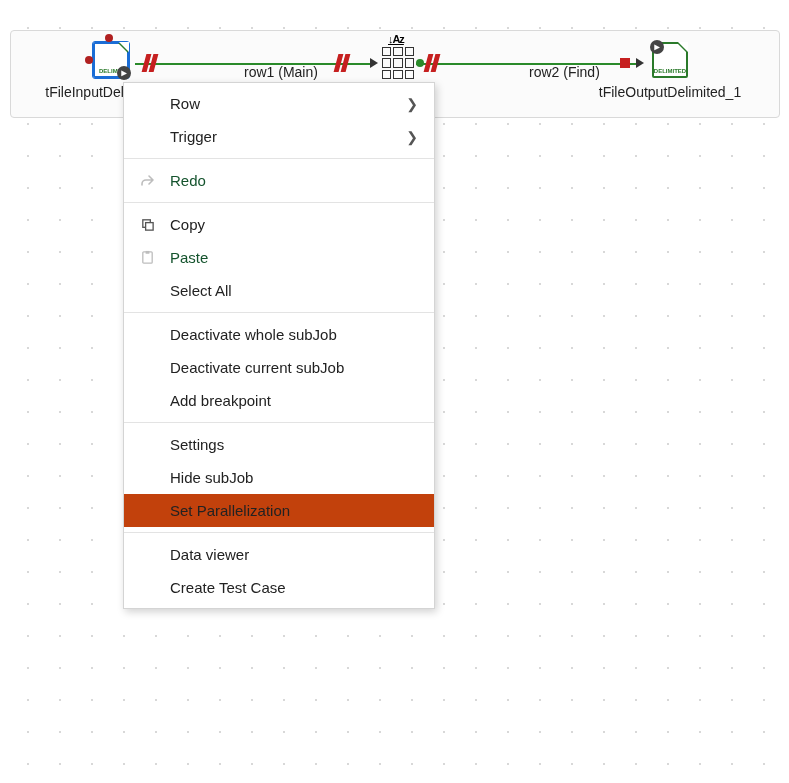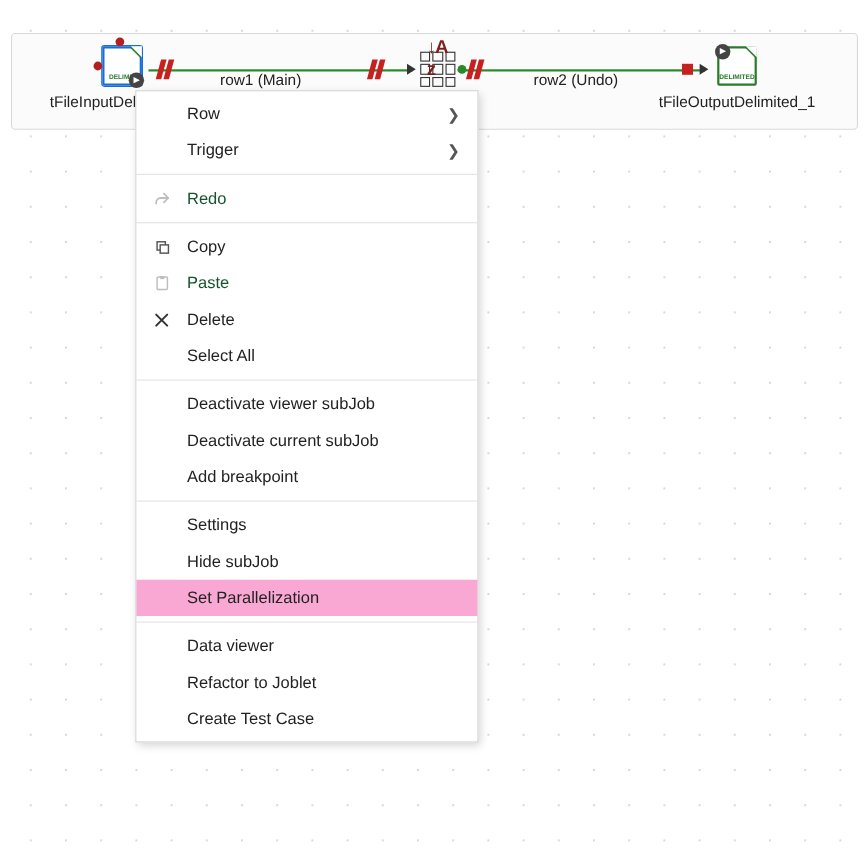--- a/index.html
+++ b/index.html
@@ -83,31 +83,32 @@
 
   
   .sort-icon {
     width:32px;height:32px; position:relative;
     display:grid; grid-template-columns:repeat(3,1fr); grid-template-rows:repeat(3,1fr);
     gap:2px;
   }
   .sort-icon div{border:1.5px solid #333;}
   .sort-arrow{
     position:absolute; top:-14px; left:6px;
-    font-size:17px; color:#7f1d1d; font-weight:bold;
+    font-size:11px; color:#000000; font-weight:bold;
     letter-spacing:-1px;
+    text-decoration:underline;
   }
 
   
   .link-line {
     position:absolute;
     height:2px; background:#2a8a2a;
   }
   .link-label {
-    position:absolute; font-size:14px; color:#222; white-space:nowrap;
+    position:absolute; font-size:14px; color:#222; white-space:nowrap;margin-left:44px;
   }
   .link-arrow {
     position:absolute; width:0;height:0;
     border-left:8px solid #333; border-top:5px solid transparent; border-bottom:5px solid transparent;
   }
   .par-icon {
     position:absolute; width:18px;height:18px;
     display:flex; gap:2px; transform: skewX(-15deg);
   }
   .par-icon span{width:5px;background:#c62020;}
@@ -128,21 +129,21 @@
   .menu-item {
     display:flex; align-items:center;
     height: 33px;
     padding: 0 14px 0 46px;
     position:relative;
     font-size:15px;
     color:#222;
     cursor:default;
   }
   .menu-item.disabled { color:#14532d; }
-  .menu-item.hover { background:#f9a8d4; }
+  .menu-item.hover { background:#c2410c; }
   .menu-item .chev {
     position:absolute; right:16px; top:50%; transform:translateY(-50%);
     font-size:14px; color:#555;
   }
   .menu-item .mi-icon {
     position:absolute; left:14px; top:50%; transform:translateY(-50%);
     width:18px;height:18px; display:flex;align-items:center;justify-content:center;
     font-size:15px; color:#555;
   }
   .menu-sep {
@@ -198,21 +199,21 @@
       <span class="sort-arrow">↓A z</span>
     </div>
   </div>
 
   <div class="dot" style="left:416px; top:59px;"></div>
   <div class="link-line" style="left:416px; top:63px; width:225px;"></div>
   <div class="par-icon" style="left:426px; top:54px;">
       <span></span>
       <span></span>
     </div>
-  <div class="link-label" style="left:485px; top:64px;">row2 (Undo)</div>
+  <div class="link-label" style="left:485px; top:64px;">row2 (Find)</div>
   <div class="sq" style="left:620px; top:58px;"></div>
   <div class="link-arrow" style="left:636px; top:58px;"></div>
 
   <div class="comp" style="left:650px; top:42px;">
     <div class="comp-icon">
       <span class="fold"></span>
       <span>DELIMITED</span>
       <span class="overlay-badge" style="left:-4px;right:auto;top:-4px;bottom:auto;">▸</span>
     </div>
     <div class="comp-label">tFileOutputDelimited_1</div>
@@ -254,35 +255,27 @@
   <div class="menu-item disabled">
     <span class="mi-icon">
       <svg width="15" height="15" viewBox="0 0 16 16">
           <rect x="3" y="2" width="10" height="12" rx="1" fill="none" stroke="#bdbdbd" stroke-width="1.4"></rect>
           <rect x="6" y="1" width="4" height="3" fill="#bdbdbd"></rect>
         </svg>
     </span>
     <span>Paste</span>
   </div>
   <div class="menu-item">
-    <span class="mi-icon">
-      <svg width="14" height="14" viewBox="0 0 14 14">
-          <path d="M2 2l10 10M12 2 2 12" stroke="#333" stroke-width="1.8" stroke-linecap="round"></path>
-        </svg>
-    </span>
-    <span>Delete</span>
-  </div>
-  <div class="menu-item">
     <span>Select All</span>
   </div>
 
   <div class="menu-sep"></div>
 
   <div class="menu-item">
-      <span>Deactivate viewer subJob</span>
+      <span>Deactivate whole subJob</span>
     </div>
   <div class="menu-item">
       <span>Deactivate current subJob</span>
     </div>
   <div class="menu-item">
       <span>Add breakpoint</span>
     </div>
 
   <div class="menu-sep"></div>
 
@@ -295,18 +288,15 @@
   <div class="menu-item hover">
       <span>Set Parallelization</span>
     </div>
 
   <div class="menu-sep"></div>
 
   <div class="menu-item">
       <span>Data viewer</span>
     </div>
   <div class="menu-item">
-      <span>Refactor to Joblet</span>
-    </div>
-  <div class="menu-item">
       <span>Create Test Case</span>
     </div>
 </div>
 
 </body></html>

